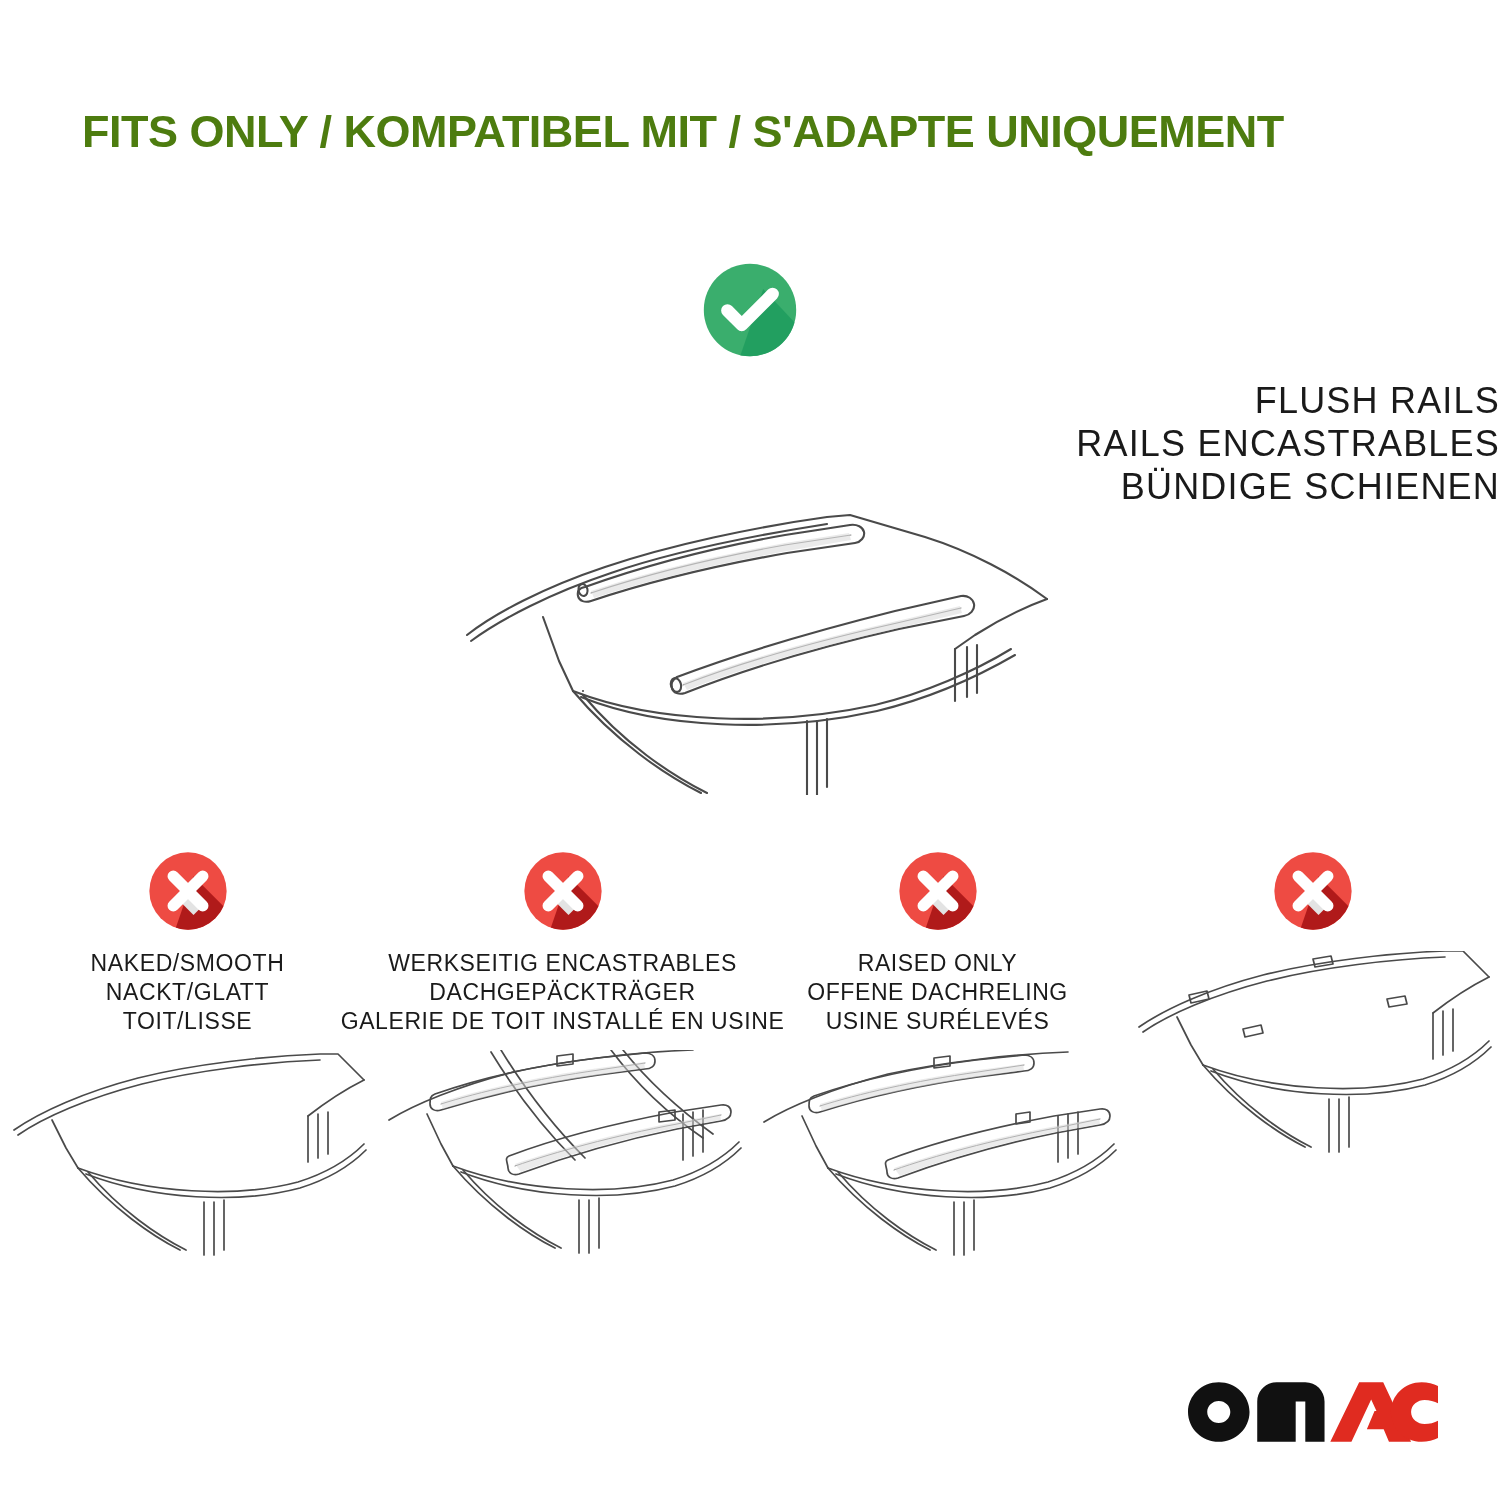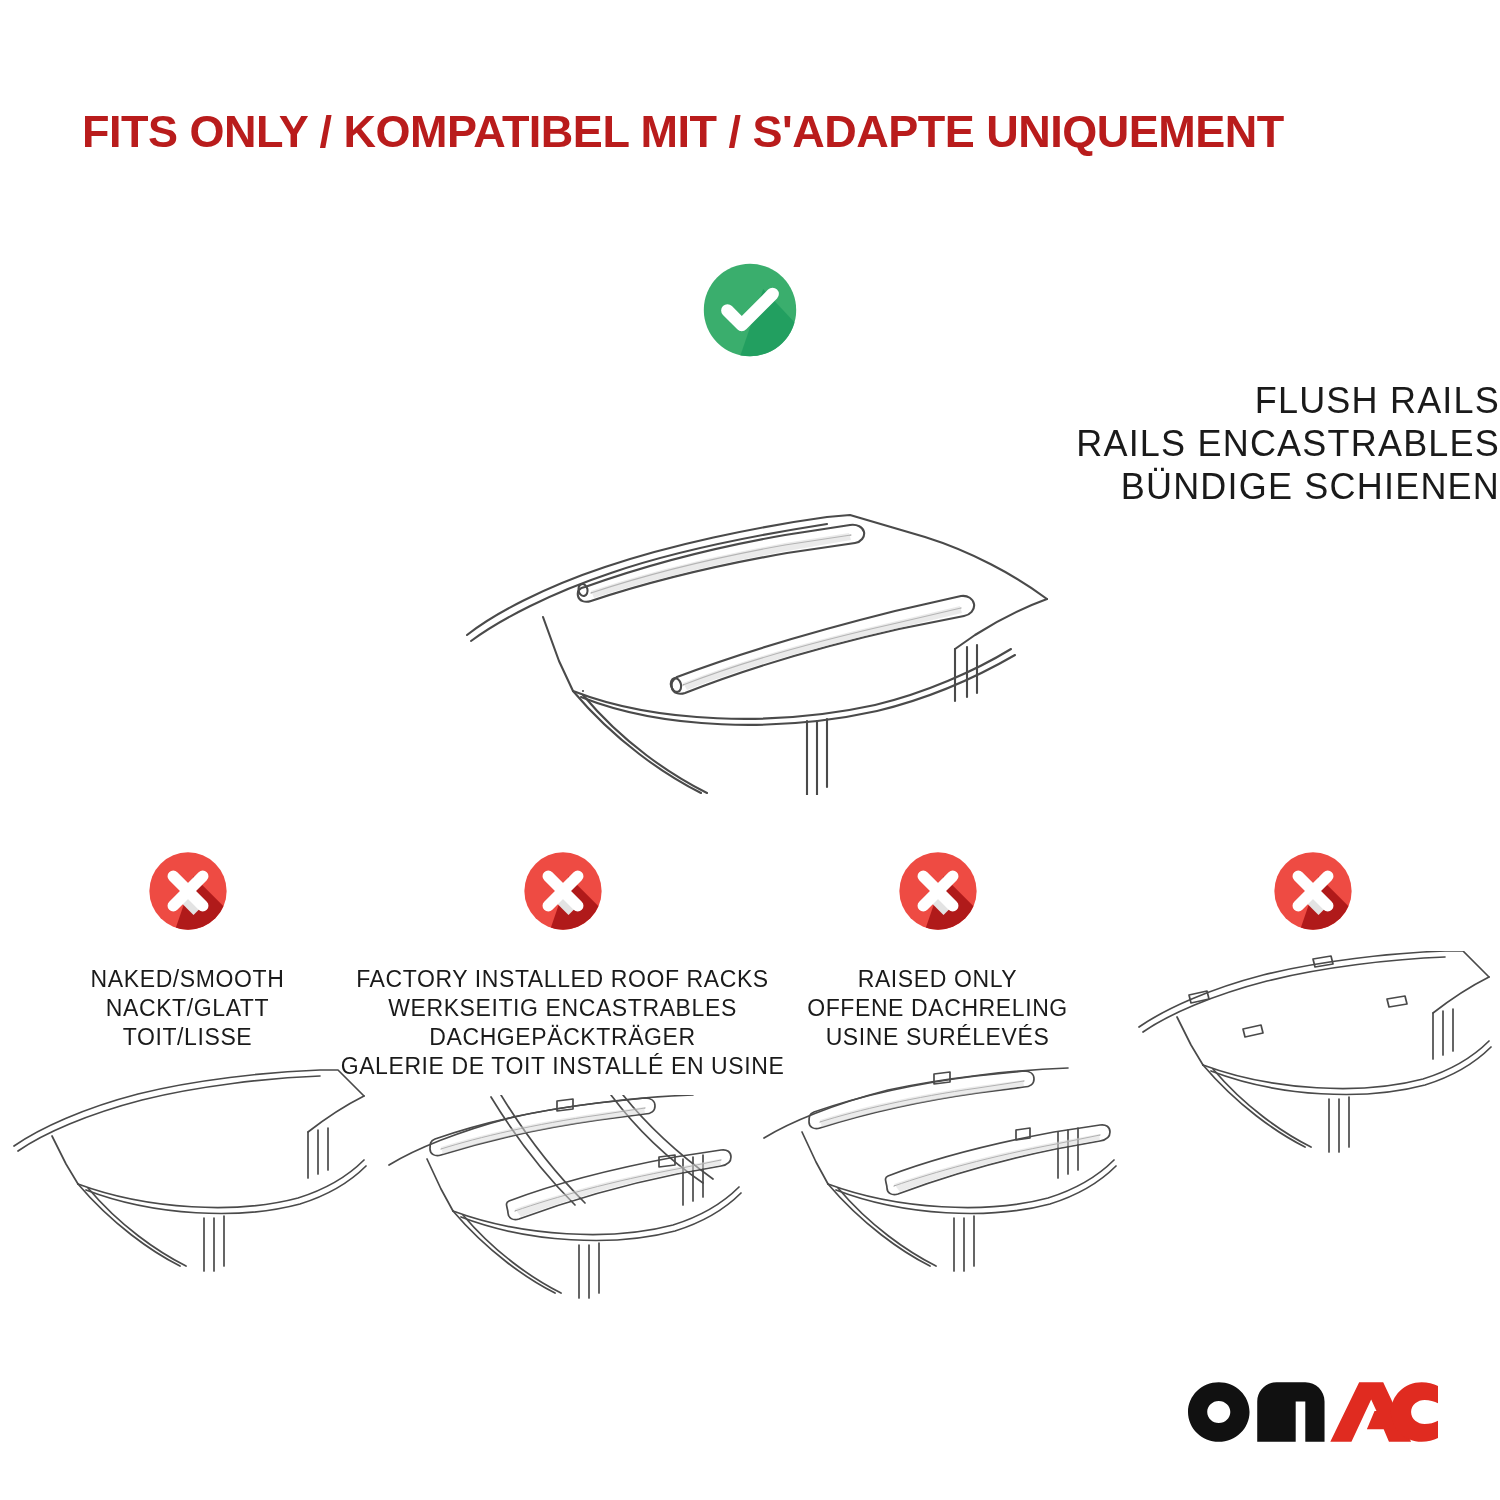--- a/index.html
+++ b/index.html
@@ -17,21 +17,21 @@
   }
 
   
   .page-title {
     position: absolute;
     left: 82px;
     top: 106px;
     font-size: 45px;
     font-weight: bold;
     letter-spacing: -0.5px;
-    color: #b91c1c;
+    color: #4d7c0f;
     white-space: nowrap;
     font-stretch: condensed;
   }
 
   
   .hero {
     position: absolute;
     left: 0;
     top: 255px;
     width: 1500px;
@@ -75,21 +75,21 @@
     width: 375px;
     display: flex;
     flex-direction: column;
     align-items: center;
   }
   .col .badge-wrap {
     width: 92px;
     height: 92px;
   }
   .col-labels {
-    margin-top: 28px;
+    margin-top: 12px;
     text-align: center;
     padding: 0 4px;
   }
   .col-labels div {
     font-size: 23px;
     line-height: 29px;
     letter-spacing: 0.6px;
     color: #1a1a1a;
     white-space: nowrap;
   }
@@ -244,21 +244,20 @@
         <g clip-path="url(#c2)">
             <path d="M50 50 L66 66 L56 76 L40 60 Z" fill="#E3E3E3"></path>
           </g>
         <g stroke="#ffffff" stroke-width="12.5" stroke-linecap="round">
           <line x1="34" y1="34" x2="66" y2="66"></line>
           <line x1="66" y1="34" x2="34" y2="66"></line>
         </g>
       </svg>
     </div>
     <div class="col-labels">
-      <div>FACTORY INSTALLED ROOF RACKS</div>
       <div>WERKSEITIG ENCASTRABLES</div>
       <div>DACHGEPÄCKTRÄGER</div>
       <div>GALERIE DE TOIT INSTALLÉ EN USINE</div>
     </div>
     <div class="col-illus">
       <svg viewBox="0 0 360 215" width="360" height="215">
         <g fill="none" stroke="#4a4a4a" stroke-width="1.7" stroke-linecap="round" stroke-linejoin="round">
           <path d="M6 70 C32 54 76 36 130 22 C186 10 256 2 310 0"></path>
           <path d="M44 64 L58 94 L70 116"></path>
           <path d="M70 116 C104 156 144 184 172 198"></path>

